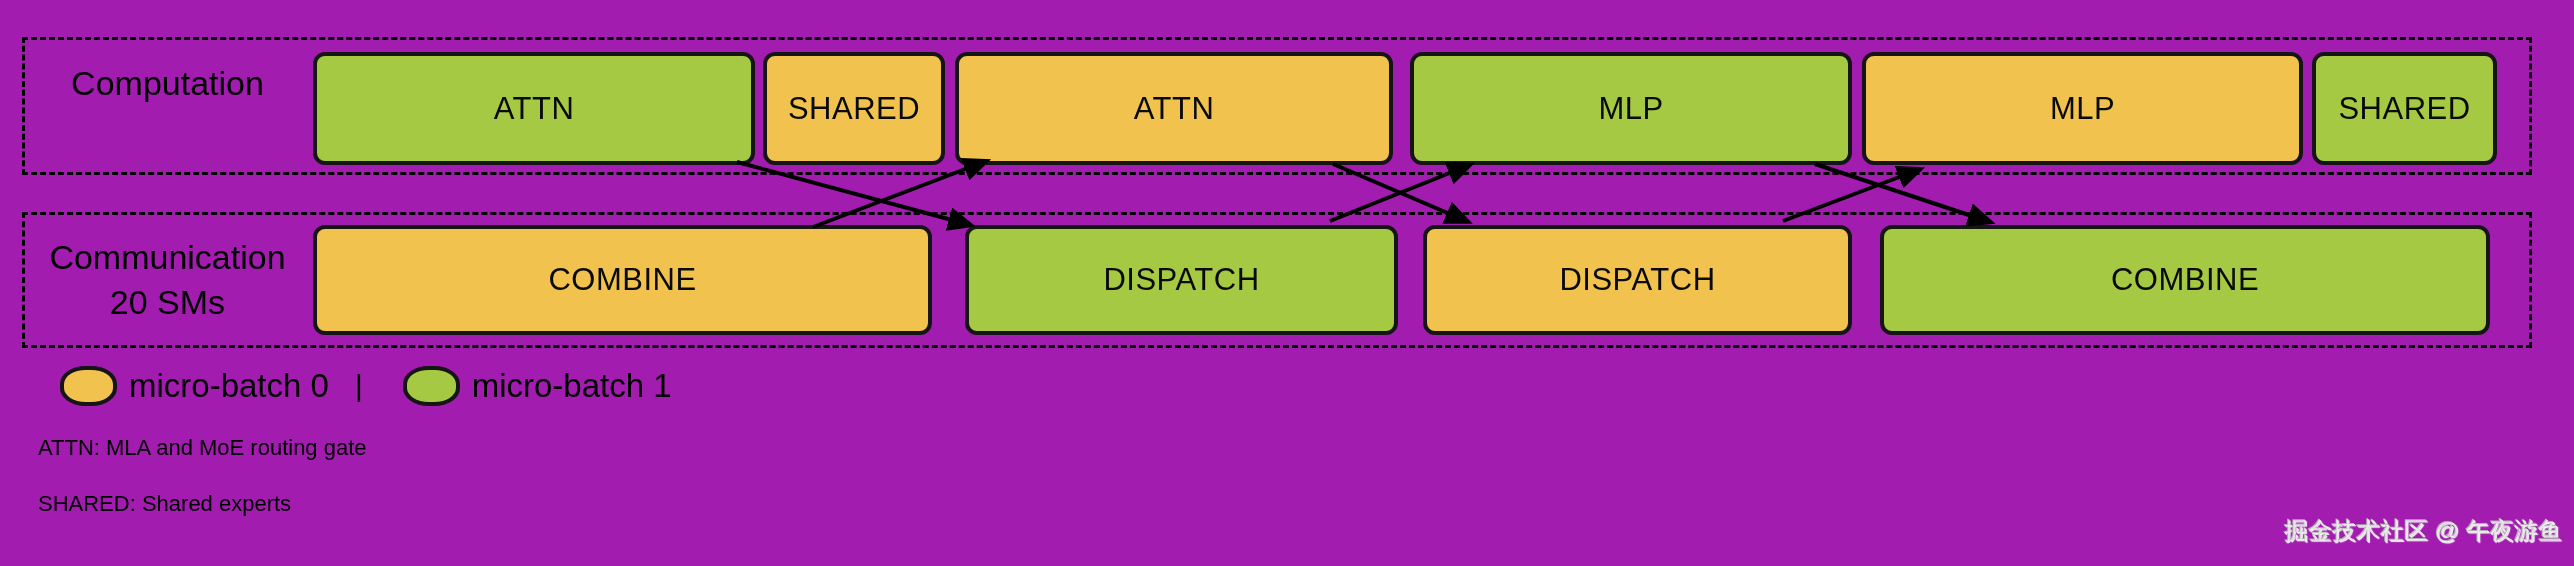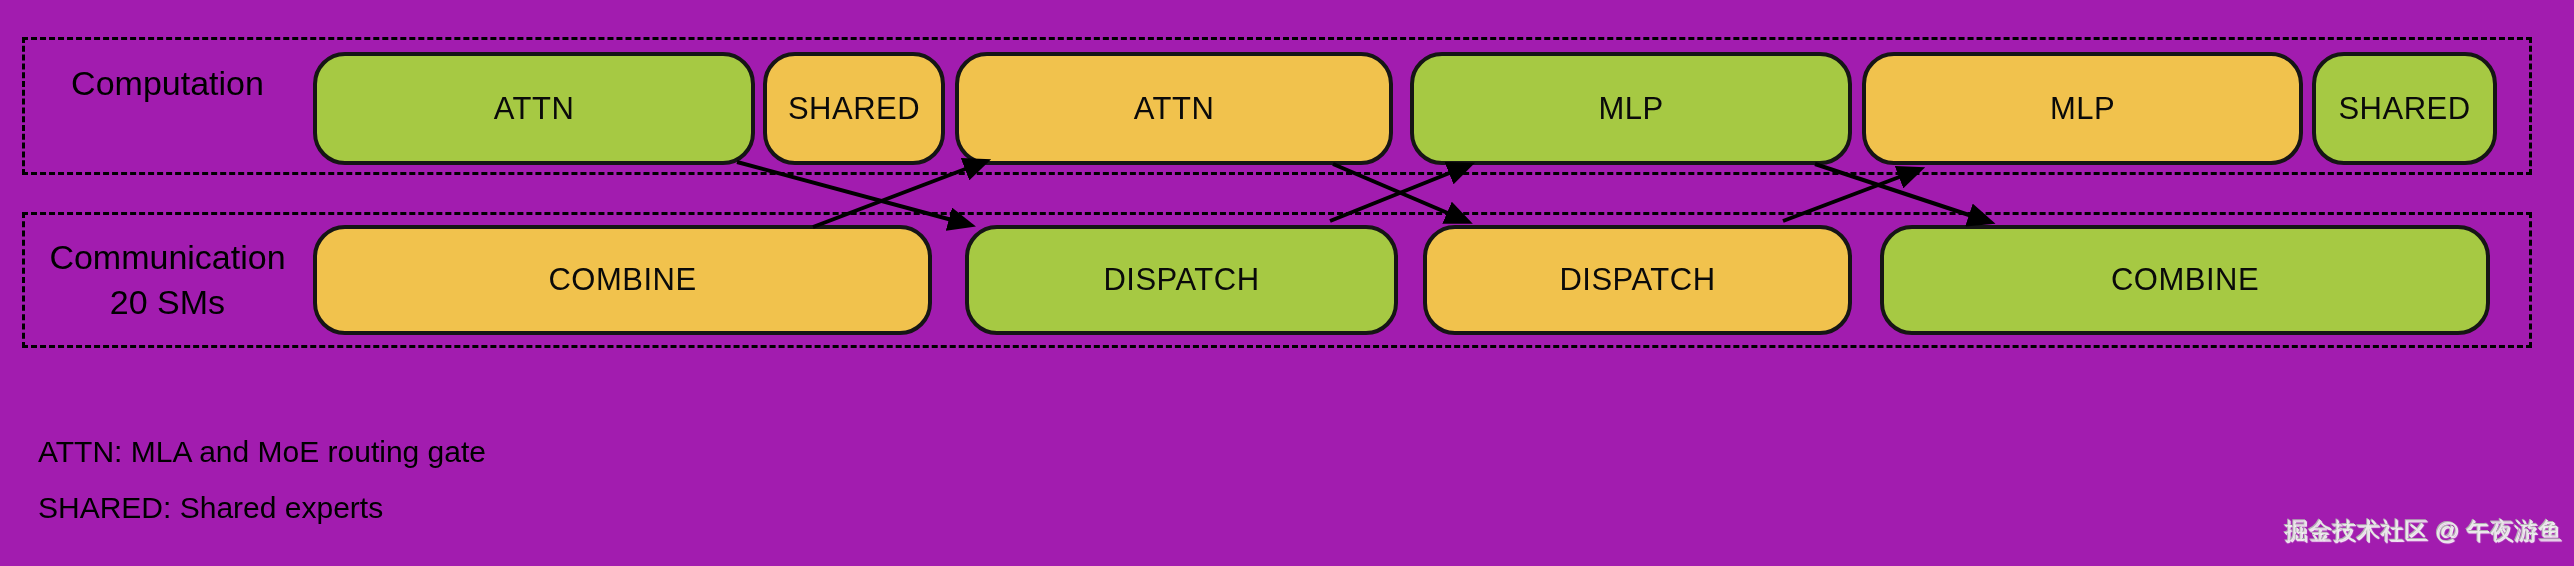--- a/index.html
+++ b/index.html
@@ -10,39 +10,39 @@
   .dashed-box{
     position:absolute;box-sizing:border-box;
     border:3px dashed #000;background:transparent;
   }
   .row-label{
     position:absolute;left:22px;width:291px;text-align:center;
     font-size:34px;line-height:45px;color:#000;
   }
   .block{
     position:absolute;box-sizing:border-box;
-    border:4px solid #151515;border-radius:32px;
+    border:4px solid #151515;border-radius:12px;
     display:flex;align-items:center;justify-content:center;
     font-size:31px;letter-spacing:0.5px;color:#0a0a0a;
   }
   .fill-orange{background:#F1C24D;}
   .fill-green{background:#A6C943;}
   #arrow-layer{position:absolute;left:0;top:0;pointer-events:none;}
   #legend{
     position:absolute;left:60px;top:362px;height:48px;
     display:flex;align-items:center;font-size:33px;
   }
   .legend-swatch{
     box-sizing:border-box;width:57px;height:40px;
     border:4px solid #151515;border-radius:45%;
   }
   .legend-label{margin-left:12px;}
   .legend-sep{margin-left:26px;font-size:30px;}
   .legend-swatch.second{margin-left:40px;}
-  .note{position:absolute;left:38px;font-size:30px;color:#000;white-space:nowrap;}
+  .note{position:absolute;left:38px;font-size:22px;color:#000;white-space:nowrap;}
   #note-attn{top:435px;}
   #note-shared{top:491px;}
   #watermark{
     position:absolute;right:12px;top:515px;font-size:24px;white-space:nowrap;
     color:#e9e9e9;
     text-shadow:-1px -1px 0 #b0b0b0, 1px 1px 1px #ffffff;
   }
 </style>
 </head>
 <body>
@@ -80,18 +80,25 @@
       </marker>
     </defs>
   <line x1="737" y1="162" x2="952" y2="220" stroke="#000" stroke-width="4" marker-end="url(#ah)"></line>
       <line x1="813" y1="227" x2="968" y2="168" stroke="#000" stroke-width="4" marker-end="url(#ah)"></line>
       <line x1="1333" y1="164" x2="1450" y2="214" stroke="#000" stroke-width="4" marker-end="url(#ah)"></line>
       <line x1="1330" y1="221" x2="1452" y2="172" stroke="#000" stroke-width="4" marker-end="url(#ah)"></line>
       <line x1="1815" y1="164" x2="1972" y2="216" stroke="#000" stroke-width="4" marker-end="url(#ah)"></line>
       <line x1="1783" y1="221" x2="1902" y2="176" stroke="#000" stroke-width="4" marker-end="url(#ah)"></line>
     </svg>
 
+  <div id="legend">
+    <div class="legend-swatch fill-orange"></div>
+    <div class="legend-label">micro-batch 0</div>
+    <div class="legend-sep">|</div>
+    <div class="legend-swatch fill-green second"></div>
+    <div class="legend-label">micro-batch 1</div>
+  </div>
 
   <div class="note" id="note-attn">ATTN: MLA and MoE routing gate</div>
   <div class="note" id="note-shared">SHARED: Shared experts</div>
 
   <div id="watermark">掘金技术社区 @ 午夜游鱼</div>
 </div>
 
 </body></html>

